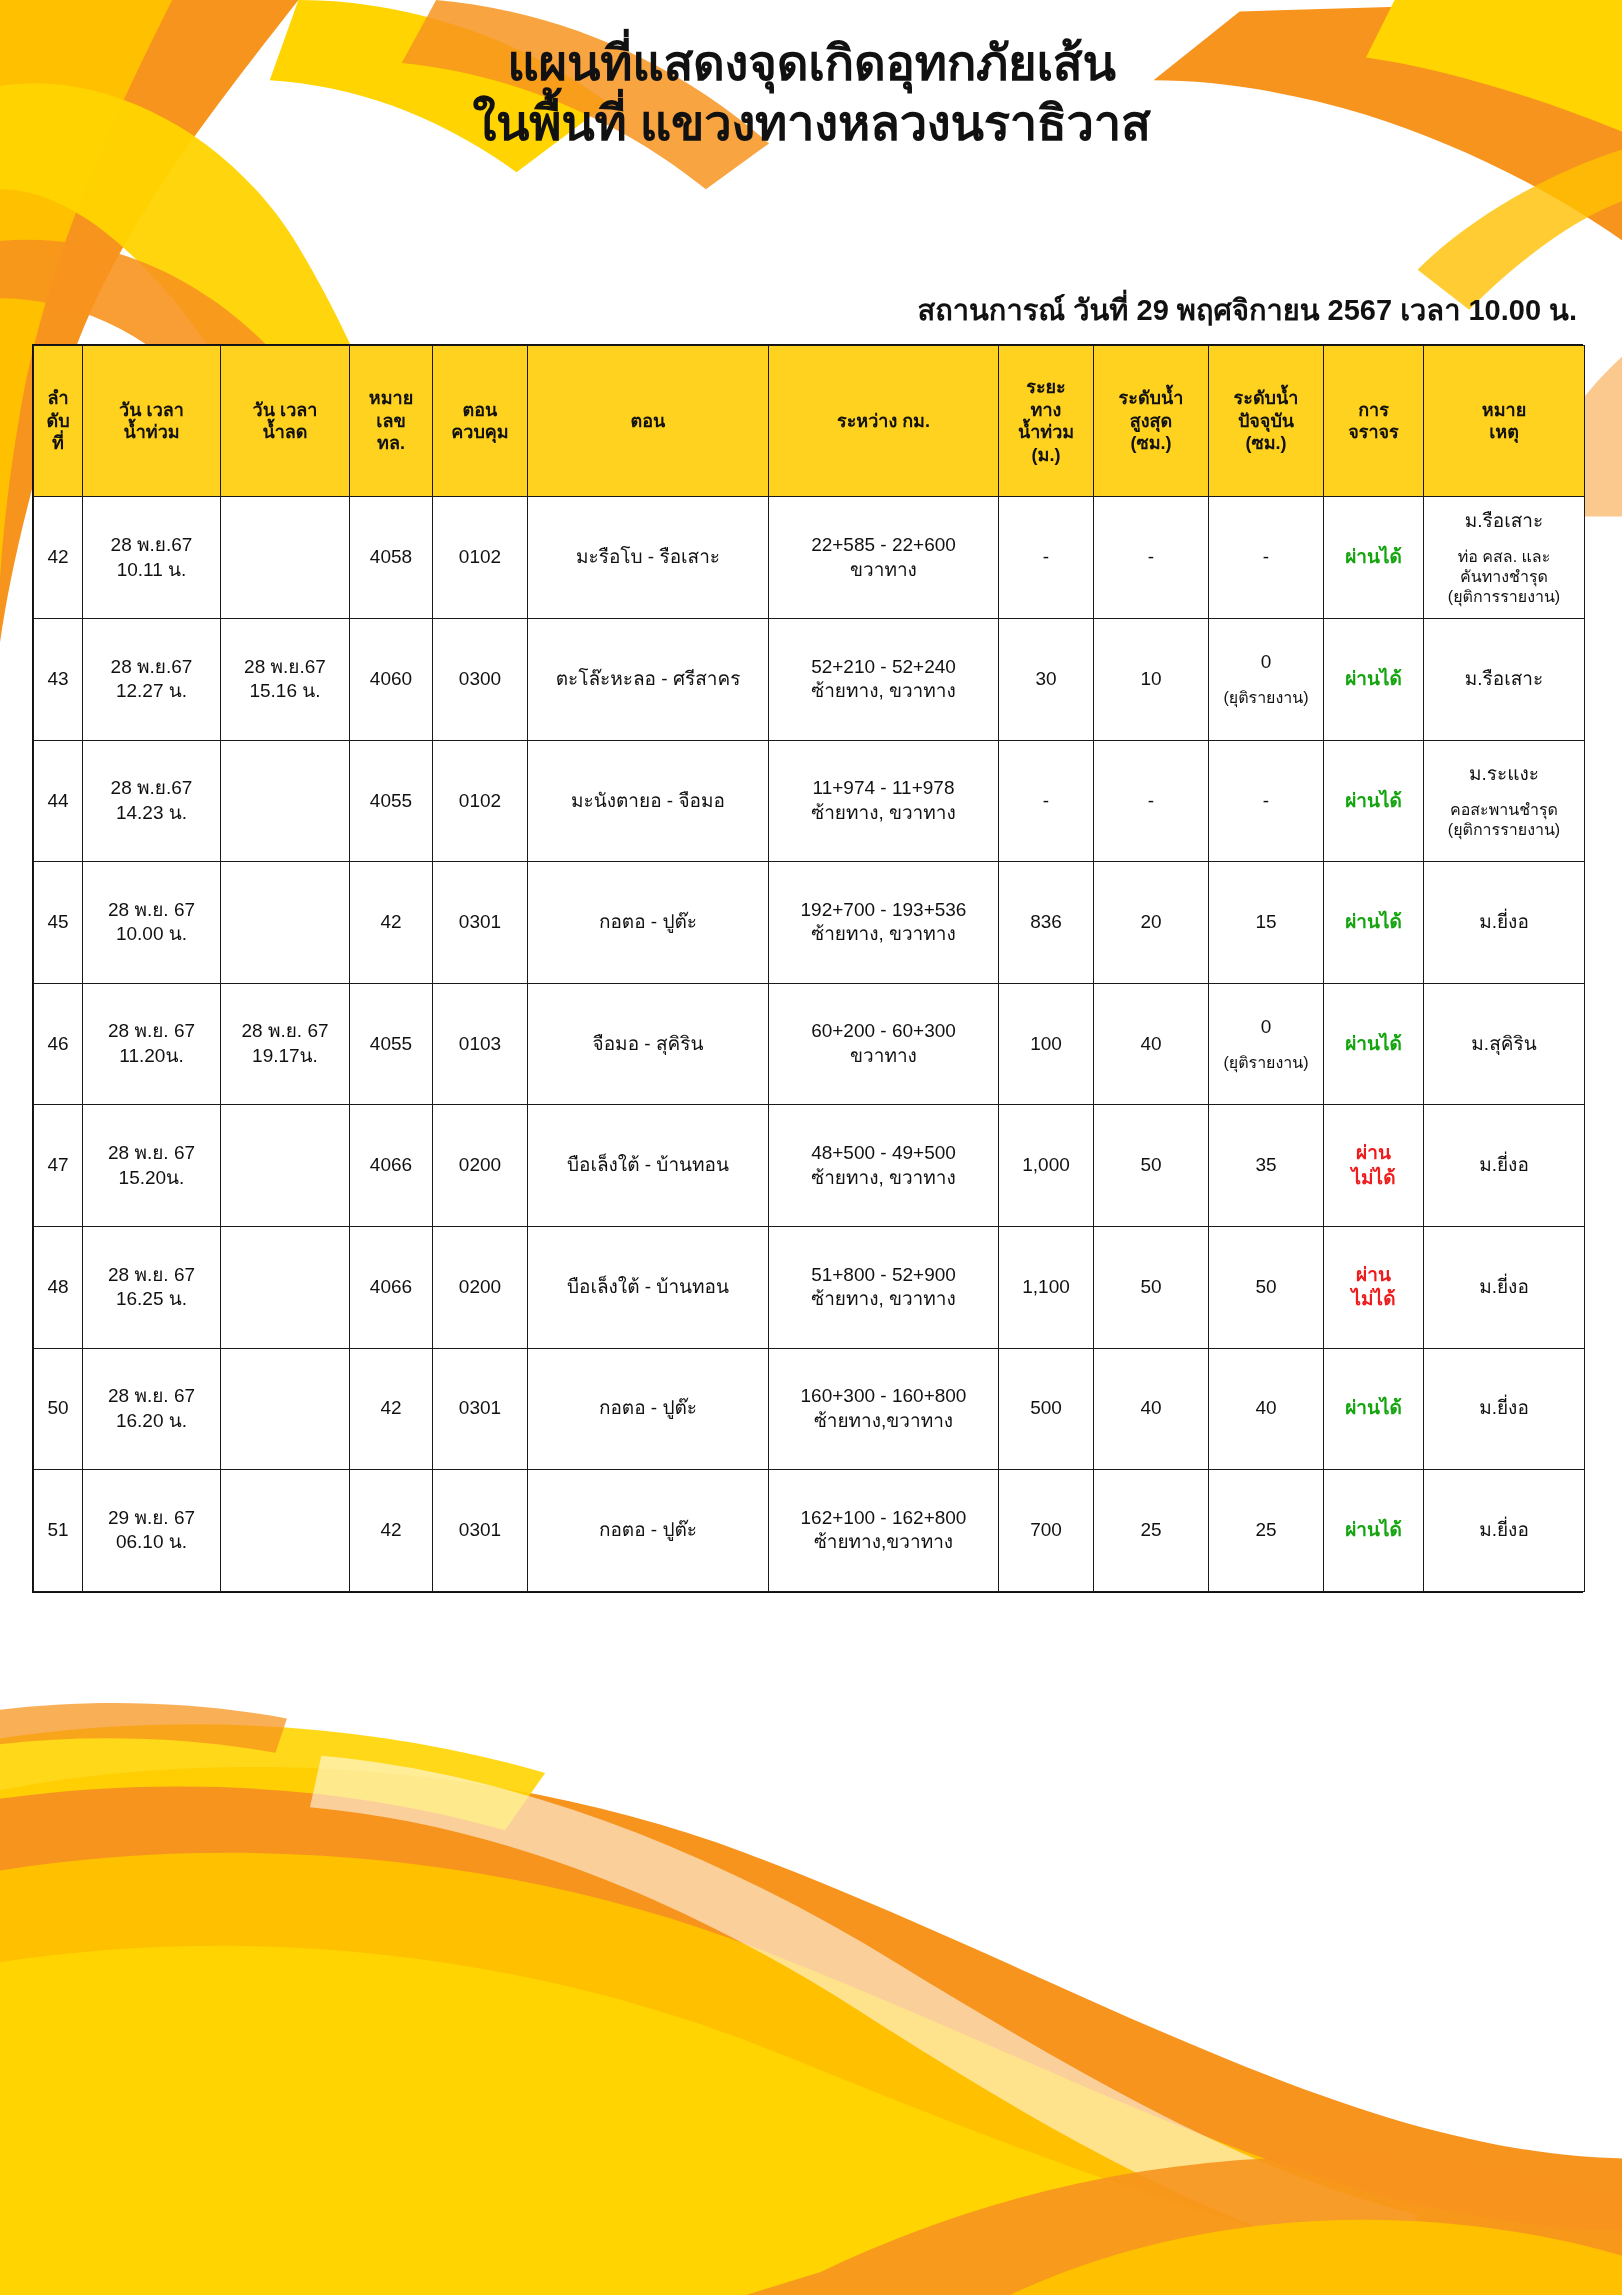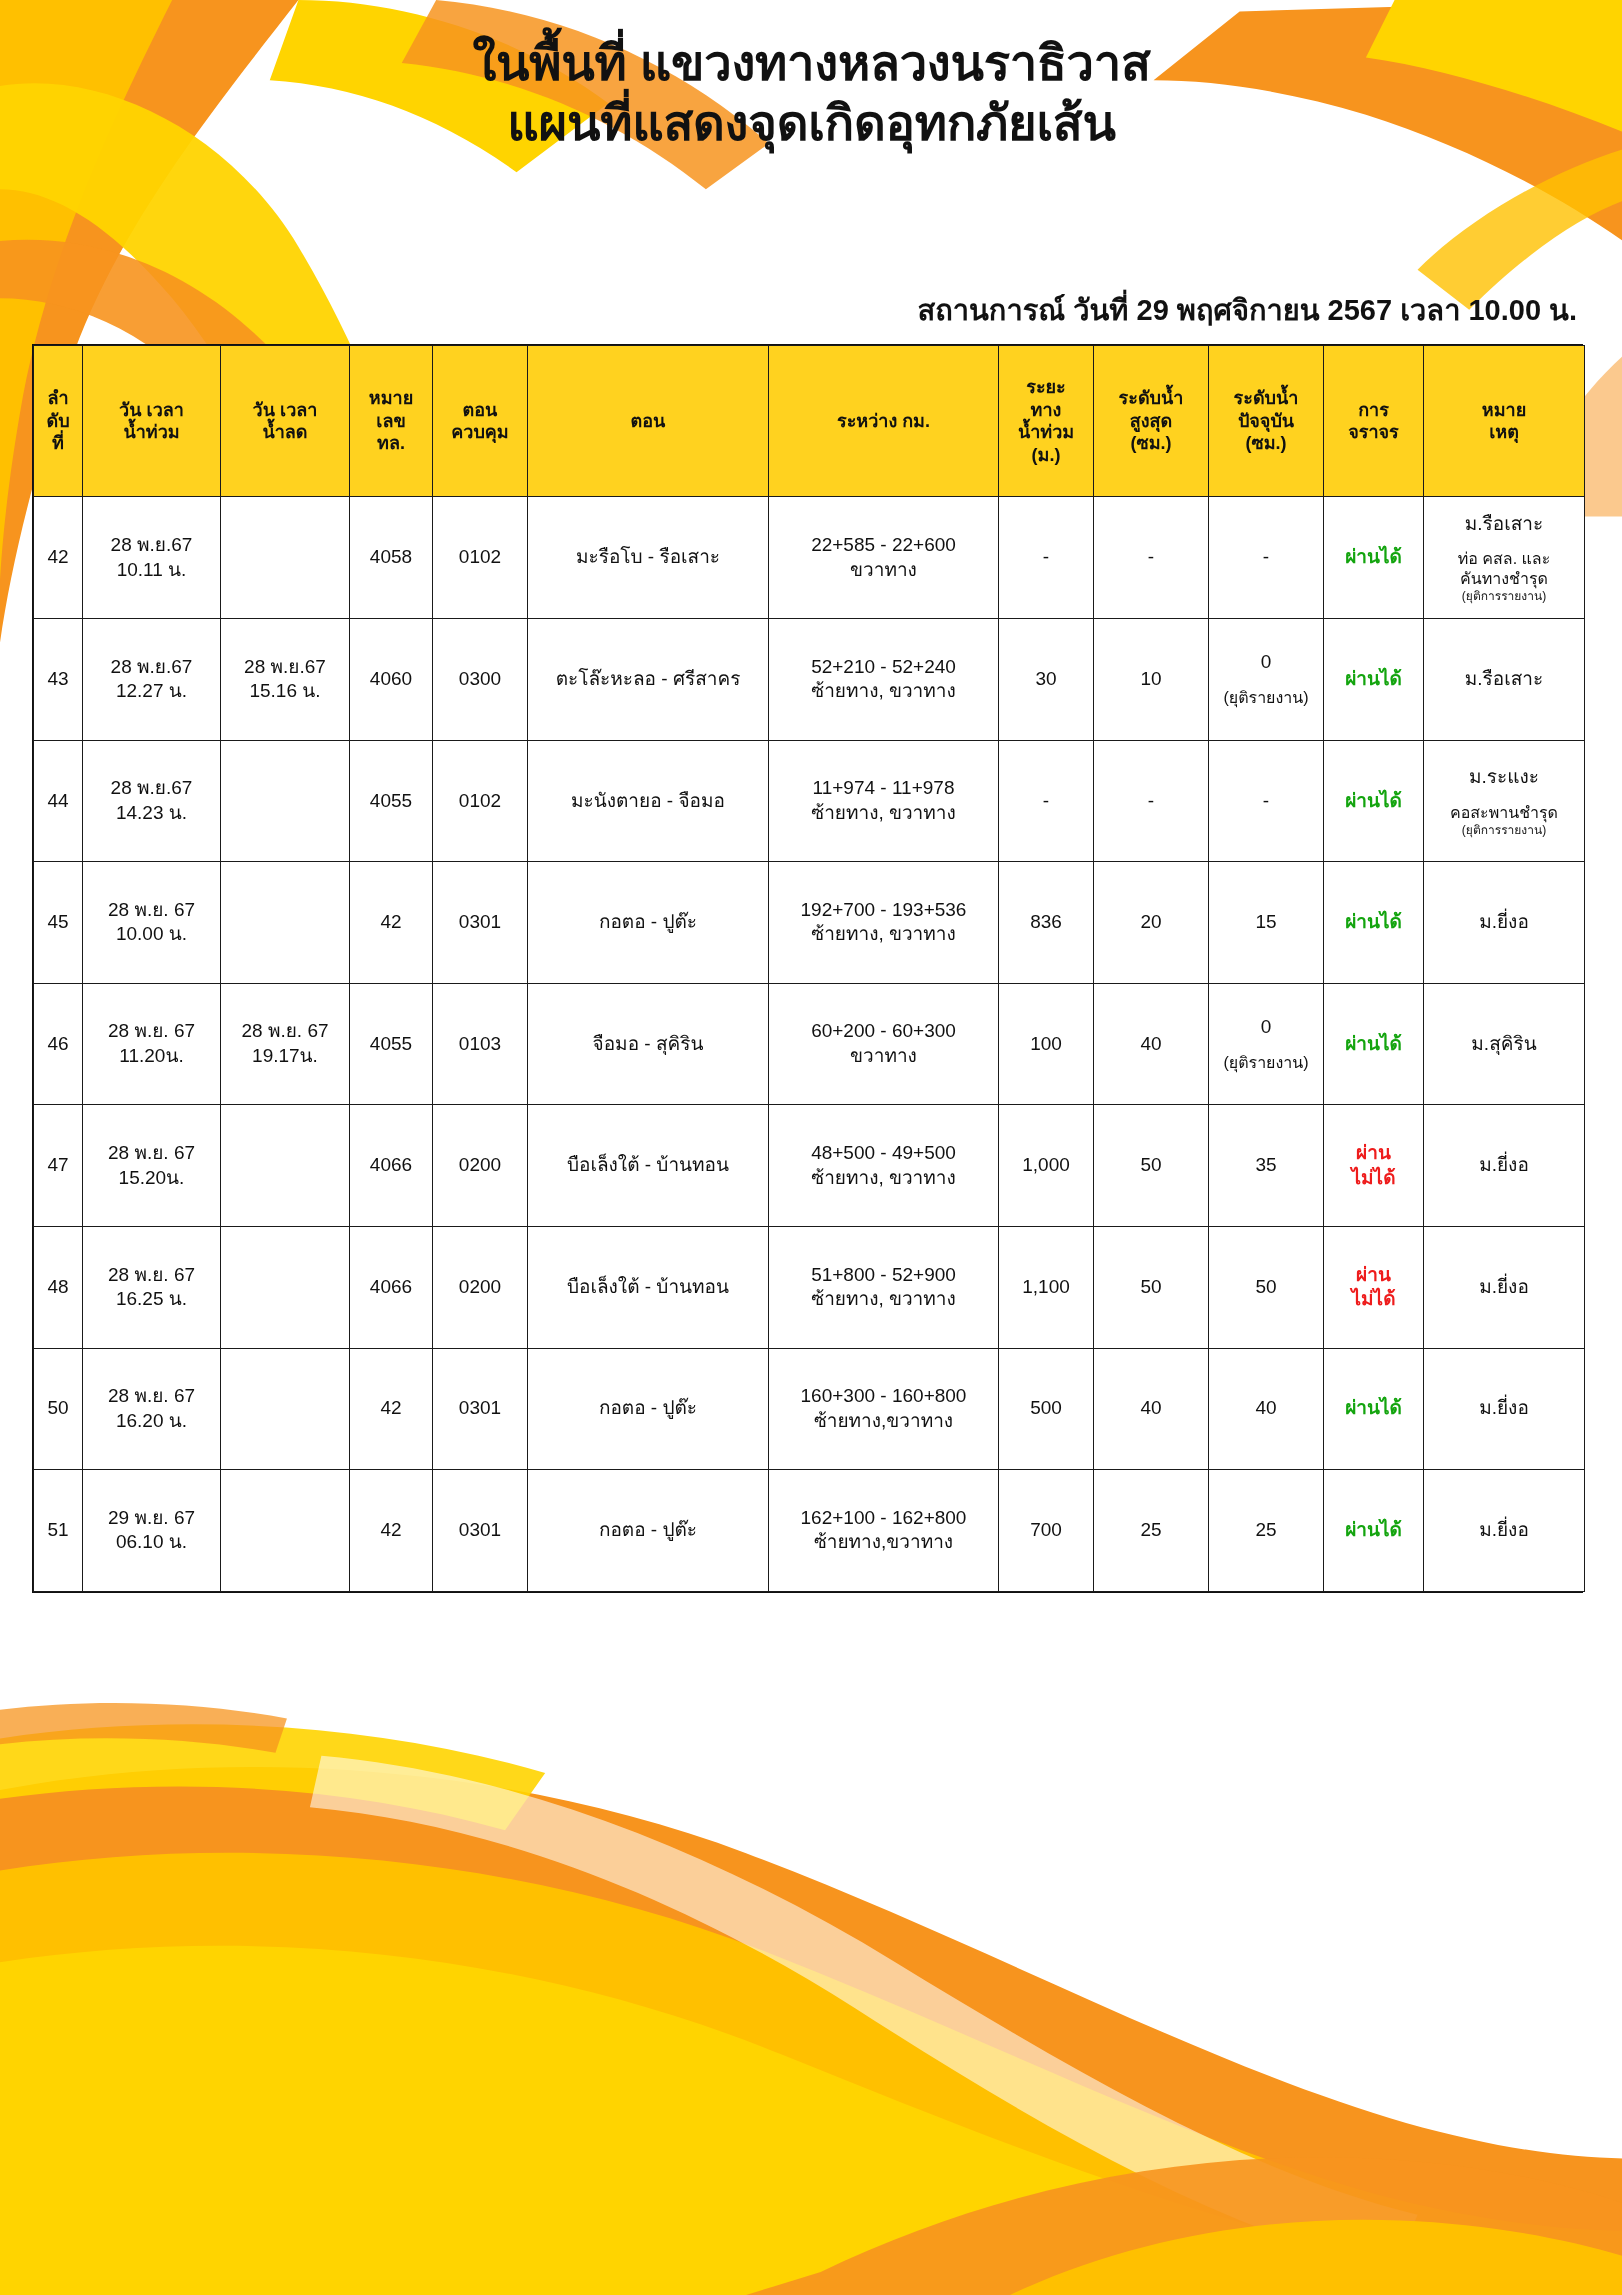--- a/index.html
+++ b/index.html
@@ -88,21 +88,21 @@
     height: 100px;
   }
   .small-note {
     display: block;
     font-size: 16px;
     line-height: 1.25;
     margin-top: 13px;
   }
   .tiny-note {
     display: block;
-    font-size: 12px;
+    font-size: 16px;
     line-height: 1.2;
   }
   .pass {
     color: #13a40e;
     font-weight: bold;
   }
   .nopass {
     color: #ee1c1c;
     font-weight: bold;
     margin-top: 24px;
@@ -147,22 +147,22 @@
   <path d="M0,3420 C460,3350 940,3410 1360,3580 C1780,3750 2160,3900 2500,3950 L2828,3968 L2828,4000 L0,4000 Z" fill="#ffd400"></path>
   <path d="M0,3030 C300,2985 640,3000 950,3090 L880,3190 C600,3110 290,3095 0,3135 Z" fill="#ffd400" opacity="0.9"></path>
   <path d="M560,3060 C900,3090 1250,3230 1560,3420 C1880,3615 2180,3790 2470,3860 L2430,3960 C2110,3880 1800,3700 1490,3500 C1190,3310 870,3180 540,3150 Z" fill="#ffffff" opacity="0.55"></path>
   <path d="M1430,3960 C1700,3830 2000,3760 2300,3760 C2500,3760 2680,3790 2828,3840 L2828,4000 L1300,4000 Z" fill="#f7941e" opacity="0.9"></path>
   <path d="M1760,4000 C1960,3905 2200,3860 2440,3870 C2590,3876 2720,3900 2828,3932 L2828,4000 Z" fill="#ffc000"></path>
 
   <path d="M0,2980 C160,2960 340,2965 500,2995 L480,3055 C330,3028 160,3022 0,3040 Z" fill="#f7941e" opacity="0.75"></path>
 </svg>
 
 <div class="header-wrap">
+  <div class="title-line">แผนที่แสดงจุดเกิดอุทกภัยเส้น</div>
   <div class="title-line">ในพื้นที่ แขวงทางหลวงนราธิวาส</div>
-  <div class="title-line">แผนที่แสดงจุดเกิดอุทกภัยเส้น</div>
 </div>
 <div class="subtitle">สถานการณ์ วันที่ 29 พฤศจิกายน 2567 เวลา 10.00 น.</div>
 
 <div class="table-outer">
   <table class="flood">
     <colgroup>
       <col class="c0">
         <col class="c1">
         <col class="c2">
         <col class="c3">

